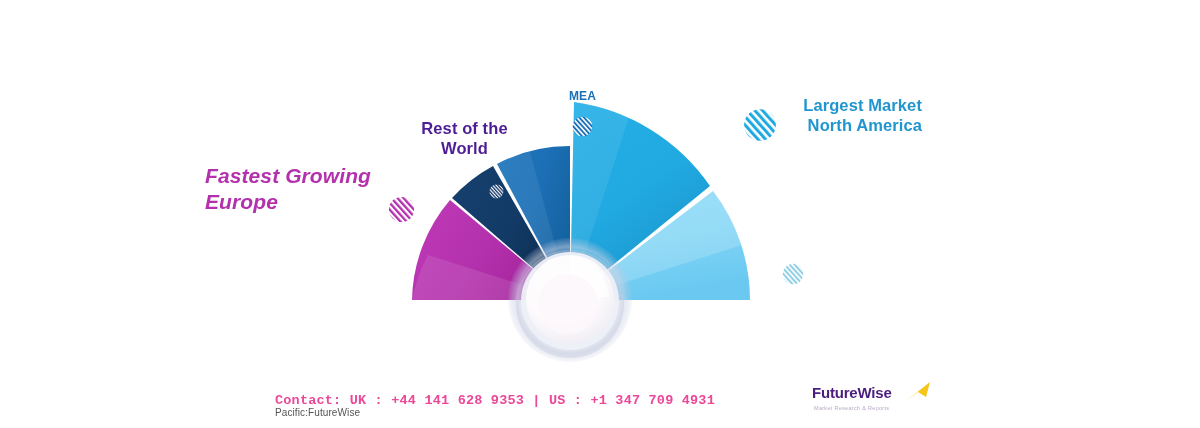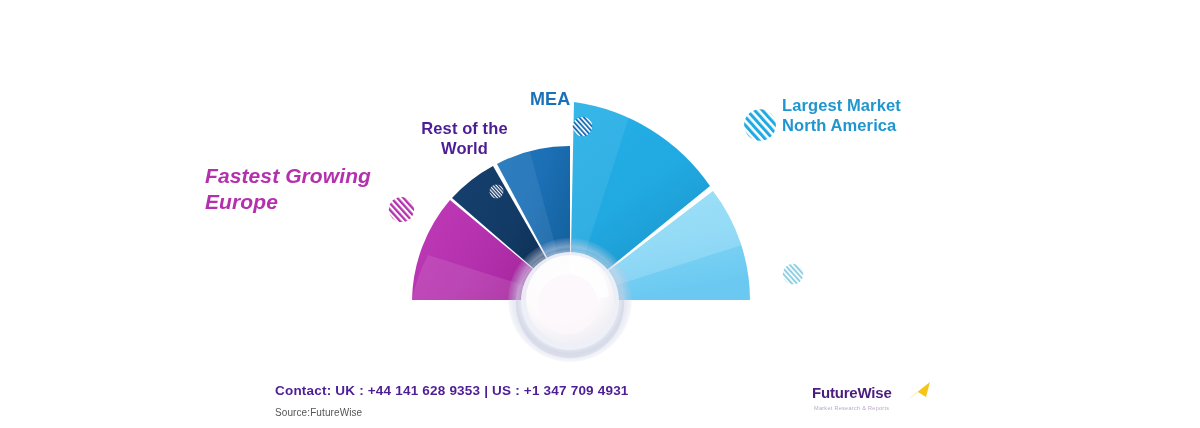--- a/index.html
+++ b/index.html
@@ -76,37 +76,37 @@
     left: 489px;
     top: 184px;
     width: 15px;
     height: 15px;
   }
 
   .label-mea {
     left: 530px;
     top: 89px;
     width: 105px;
-    text-align: left;
-    font-size: 18px;
+    text-align: center;
+    font-size: 12px;
     color: #1b70b8;
   }
   .icon-mea {
     position: absolute;
     left: 572px;
     top: 116px;
     width: 21px;
     height: 21px;
   }
 
   .label-na {
     left: 782px;
     top: 95px;
     width: 140px;
-    text-align: left;
+    text-align: right;
     font-size: 16.5px;
     color: #2196ce;
   }
   .icon-na {
     position: absolute;
     left: 743px;
     top: 108px;
     width: 34px;
     height: 34px;
   }
@@ -133,26 +133,27 @@
   .footer {
     position: absolute;
     left: 0;
     top: 380px;
     width: 1200px;
     height: 48px;
   }
   .contact-line {
     position: absolute;
     left: 275px;
-    top: 3px;
+    top: 13px;
     font-size: 13.5px;
     font-weight: bold;
-    color: #4c1d95;
+    color: #ec4899;
     letter-spacing: 0.2px;
     white-space: nowrap;
+    font-family: Liberation Mono, monospace;
   }
   .source-line {
     position: absolute;
     left: 275px;
     top: 27px;
     font-size: 10px;
     color: #555555;
     letter-spacing: 0.1px;
     white-space: nowrap;
   }
@@ -330,21 +331,21 @@
           <rect width="5" height="5" fill="#ffffff"></rect>
           <rect width="2.7" height="5" fill="#8fcfe4"></rect>
         </pattern>
       </defs>
       <circle cx="15" cy="15" r="14" fill="url(#pAp)"></circle>
     </svg>
   </div>
 
   <div class="footer">
     <div class="contact-line">Contact:  UK :  +44 141 628 9353  |  US :  +1 347 709 4931</div>
-    <div class="source-line">Source:FutureWise</div>
+    <div class="source-line">Pacific:FutureWise</div>
 
     <div class="logo">
       <div class="logo-name">FutureWise</div>
       <div class="logo-swoosh">
         <svg viewBox="0 0 28 22" width="28" height="22">
           <path d="M 2 20 L 26 1 L 22 16 L 14 11 Z" fill="#f5c518"></path>
         </svg>
       </div>
       <div class="logo-tagline">Market Research &amp; Reports</div>
     </div>

